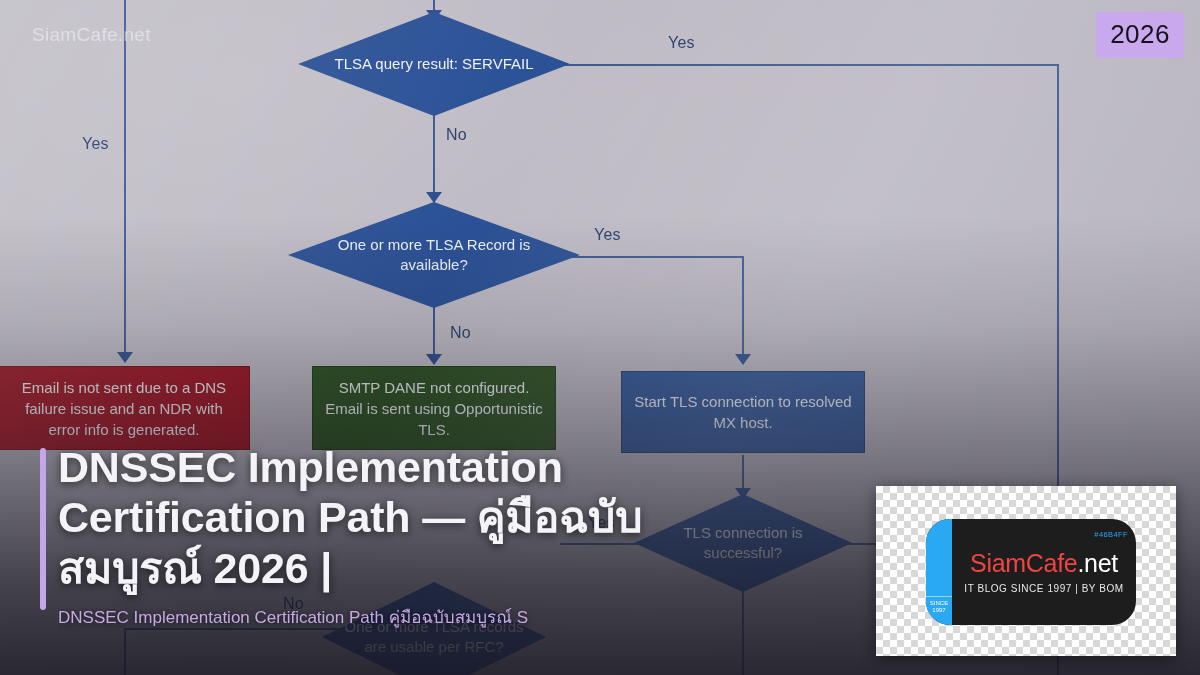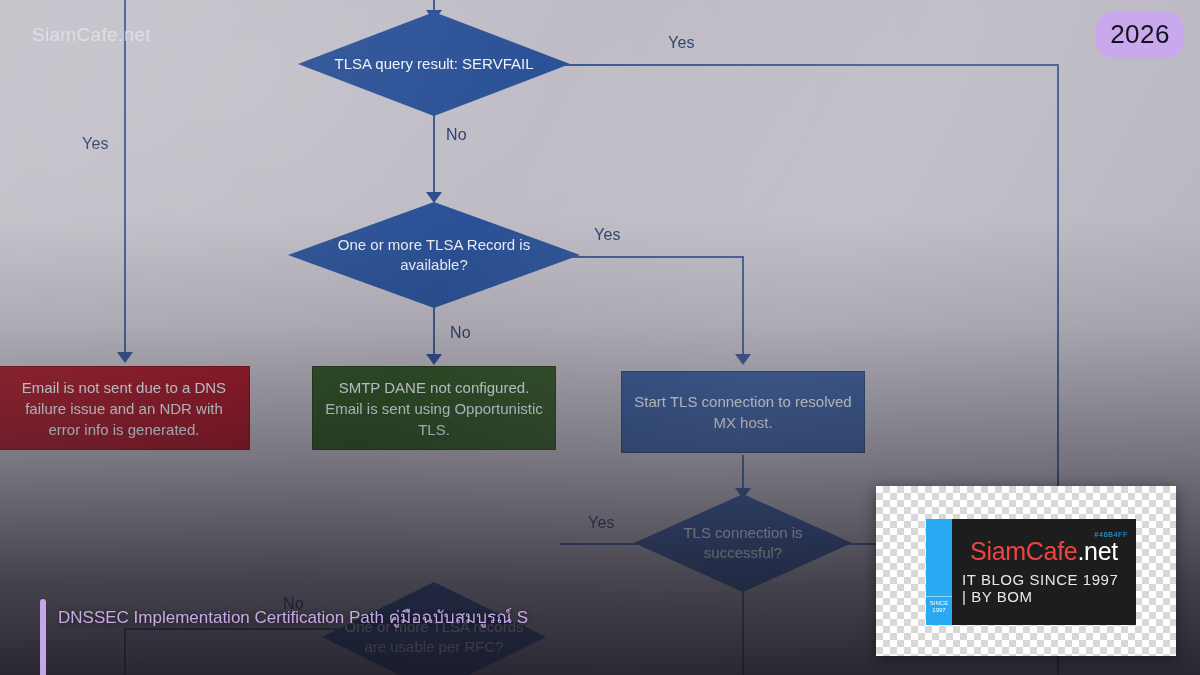--- a/index.html
+++ b/index.html
@@ -78,21 +78,21 @@
       linear-gradient(to top, rgba(22,20,30,.88) 0%, rgba(24,22,32,.72) 14%,
                       rgba(26,24,34,.42) 32%, rgba(28,26,36,.12) 52%,
                       rgba(30,28,38,0) 68%);
   }
 
   
   #year-badge{
     position:absolute;right:16px;top:12px;
     background:#c9a8ee;color:#14131c;
     font-size:26px;line-height:1;
-    padding:9px 14px 11px;border-radius:17px;
+    padding:9px 14px 11px;border-radius:4px;
     letter-spacing:.5px;
   }
 
   
   #title-block{
     position:absolute;left:40px;bottom:46px;width:660px;
   }
   #accent-bar{
     position:absolute;left:0;top:6px;width:6px;height:162px;
     background:#c4a7e8;border-radius:3px;
@@ -117,21 +117,21 @@
     background-color:#ffffff;
     background-image:
       linear-gradient(45deg,#d8d8d8 25%,transparent 25%,transparent 75%,#d8d8d8 75%),
       linear-gradient(45deg,#d8d8d8 25%,transparent 25%,transparent 75%,#d8d8d8 75%);
     background-size:14px 14px;
     background-position:0 0,7px 7px;
     box-shadow:0 3px 14px rgba(0,0,0,.45);
   }
   #logo-inner{
     position:absolute;left:50px;top:33px;width:210px;height:106px;
-    background:#1d1d1d;border-radius:0;overflow:hidden;
+    background:#1d1d1d;border-radius:24px;overflow:hidden;
     display:flex;
   }
   #logo-stripe{
     position:relative;width:26px;background:#29a9f2;flex:0 0 26px;
   }
   #since-badge{
     position:absolute;left:0;bottom:4px;width:26px;
     background:#29a9f2;color:#fff;
     font-size:6px;line-height:1.15;text-align:center;
     padding:3px 0 7px;
@@ -142,21 +142,21 @@
     position:relative;flex:1;padding:0 10px;
     display:flex;flex-direction:column;align-items:center;justify-content:center;
   }
   #hexcode{
     position:absolute;right:8px;top:11px;
     color:#29a9f2;font-size:7.5px;letter-spacing:.4px;
   }
   #logo-word{font-size:25px;line-height:1;color:#fff;letter-spacing:-.3px;}
   #logo-word .blue{color:#ef4444;}
   #logo-tag{
-    margin-top:7px;color:#e8e8e8;font-size:15px;letter-spacing:.55px;
+    margin-top:7px;color:#e8e8e8;font-size:10px;letter-spacing:.55px;
   }
 </style>
 </head>
 <body>
 
 <div id="stage">
 
   <div id="chart-layer">
 
     <div class="conn v" style="left:433px;top:0;height:16px;"></div>
@@ -232,20 +232,21 @@
 
     <div id="chart-sheen"></div>
   </div>
 
   <div id="overlay"></div>
 
   <div id="year-badge">2026</div>
 
   <div id="title-block">
     <div id="accent-bar"></div>
+    <h1 id="title">DNSSEC Implementation Certification Path — คู่มือฉบับสมบูรณ์ 2026 |</h1>
     <div id="subtitle">DNSSEC Implementation Certification Path คู่มือฉบับสมบูรณ์ S</div>
   </div>
 
   <div id="logo-card">
     <div id="logo-inner">
       <div id="logo-stripe">
         <div id="since-badge">
           <div>SINCE</div>
           <div>1997</div>
         </div>

